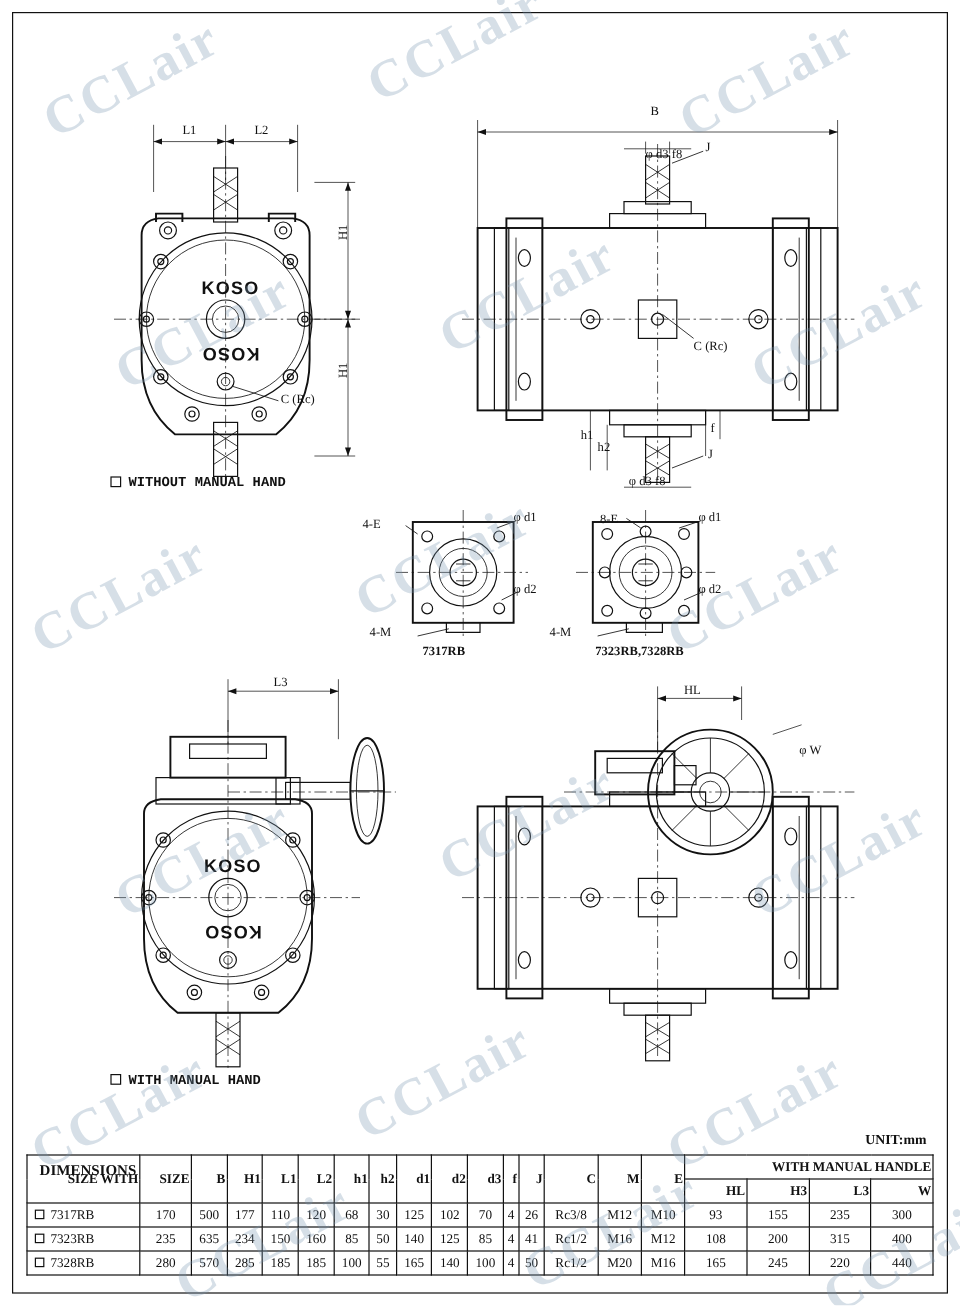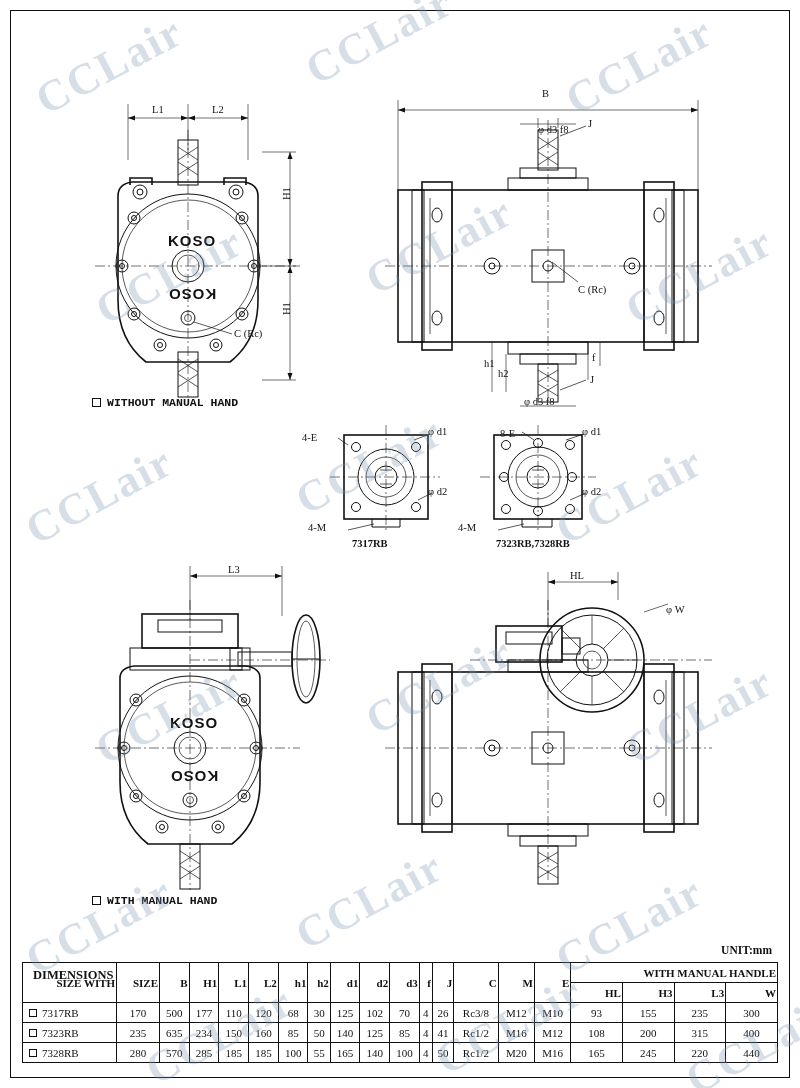--- a/index.html
+++ b/index.html
@@ -416,21 +416,21 @@
 
     <rect class="ln" x="508" y="824" width="80" height="12"></rect>
     <rect class="ln" x="520" y="836" width="56" height="10"></rect>
     <rect class="ln" x="538" y="846" width="20" height="38"></rect>
     <line class="ln-t" x1="538" y1="852" x2="558" y2="864"></line>
     <line class="ln-t" x1="538" y1="864" x2="558" y2="852"></line>
     <line class="ln-t" x1="538" y1="866" x2="558" y2="878"></line>
     <line class="ln-t" x1="538" y1="878" x2="558" y2="866"></line>
   </svg>
   <div class="lbl" style="left:570px; top:570px;">HL</div>
-  <div class="lbl" style="left:666px; top:604px;">φ W</div>
+  <div class="lbl" style="left:666px; top:620px;">φ W</div>
 
   <div class="dimtitle">DIMENSIONS</div>
   <div class="unit">UNIT:mm</div>
 
   <table class="dims">
     <thead>
       <tr>
         <th rowspan="2">SIZE WITH</th>
         <th rowspan="2">SIZE</th>
         <th rowspan="2">B</th>

